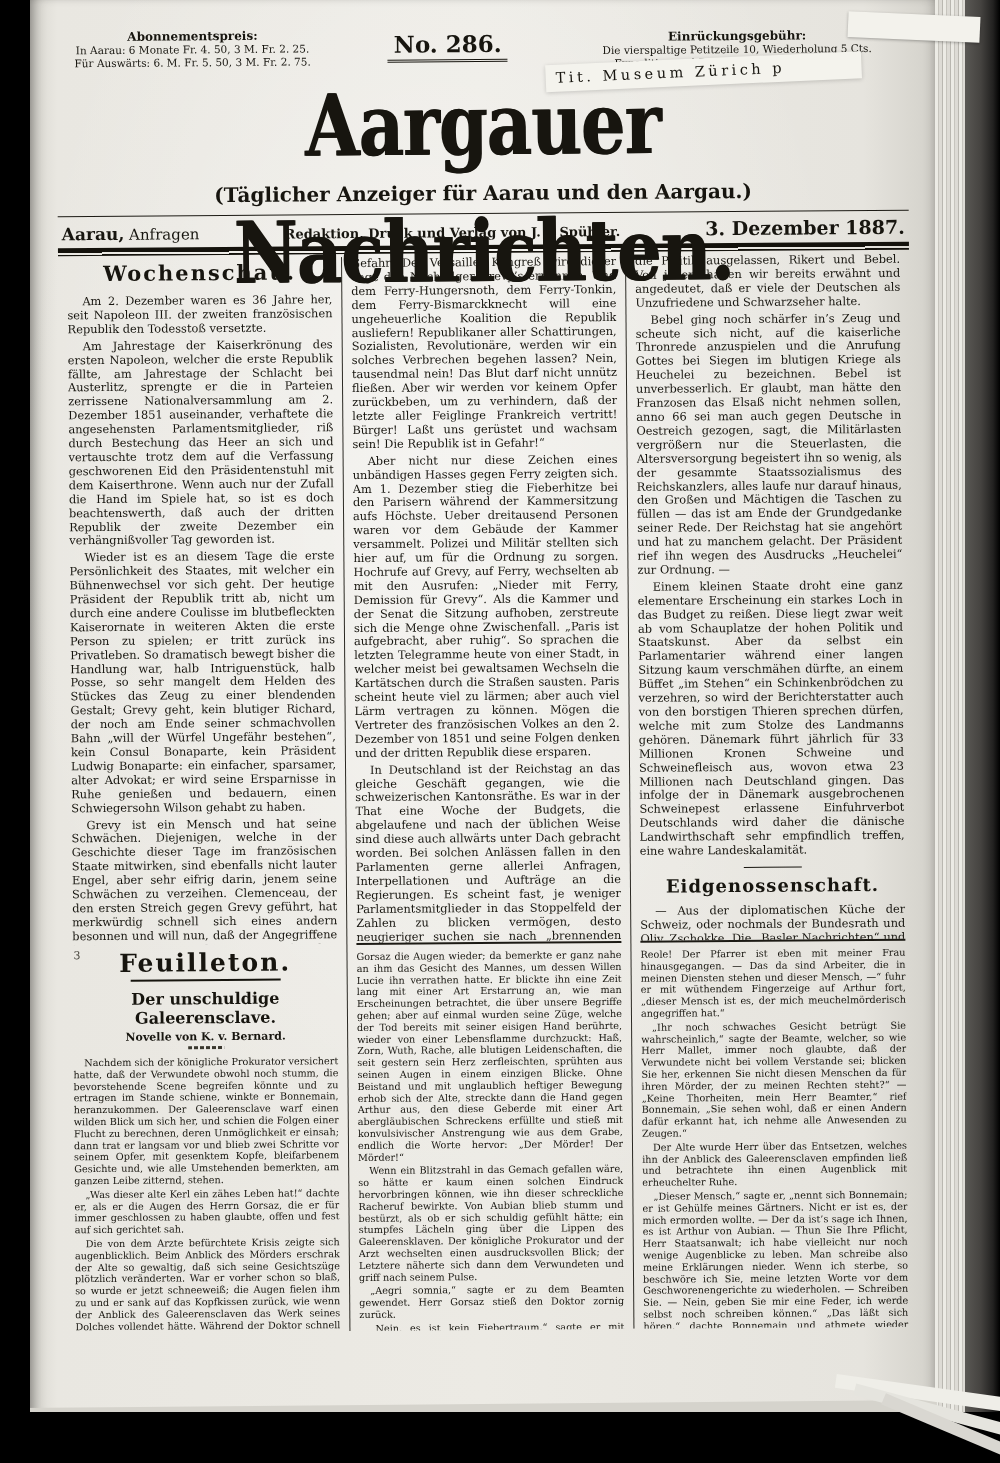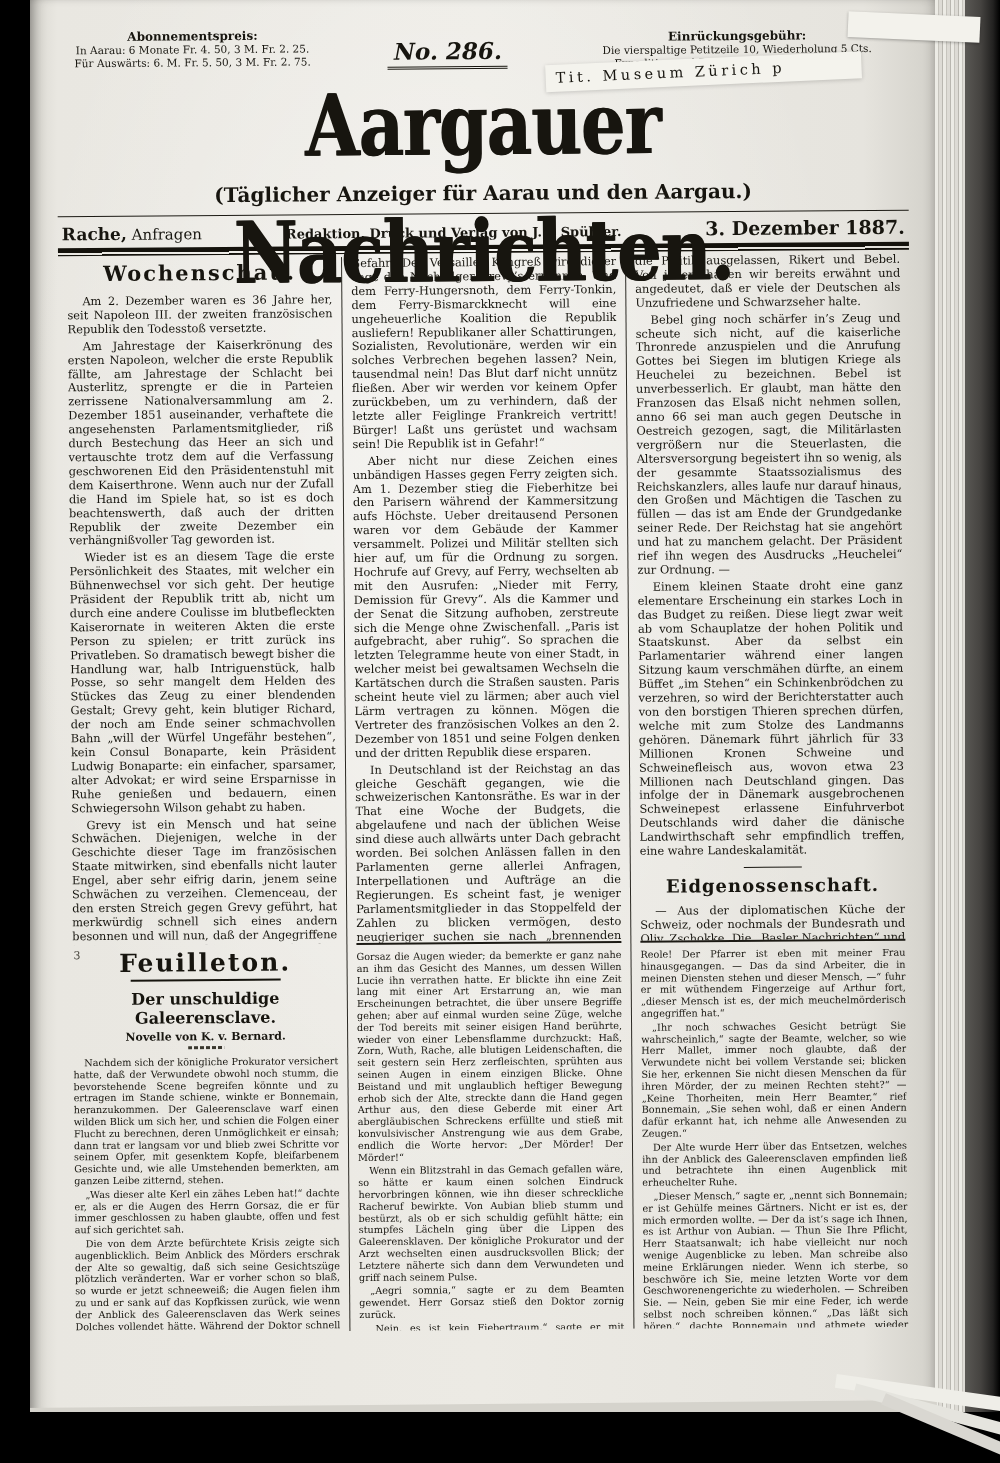--- a/index.html
+++ b/index.html
@@ -14,21 +14,21 @@
          box-shadow:inset 10px 0 14px -8px rgba(0,0,0,.45), inset -8px 0 12px -8px rgba(0,0,0,.3);
          overflow:hidden;}
   .content{position:relative;padding:10px 28px 0 26px;transform:rotate(-0.45deg);transform-origin:50% 0;}
 
   
   .header-row{display:flex;align-items:flex-start;justify-content:space-between;margin:4px 0 2px;}
   .hdr-block{font-size:10.5px;line-height:13px;text-align:center;}
   .hdr-block .hdr-title{font-weight:bold;font-size:12px;}
   .sub-block{width:32%;margin-top:14px;}
   .ins-block{width:40%;margin-top:18px;}
-  .issue-no{font-size:23px;font-weight:bold;margin-top:23px;font-style:italic;}
+  .issue-no{font-size:23px;font-weight:bold;margin-top:16px;}
   .issue-no span{border-bottom:3px double #17150f;padding:0 6px 2px;}
   .address-slip{position:absolute;left:515px;top:60px;width:296px;padding:5px 10px 6px;
                 background:#f4f3ed;box-shadow:0 1px 4px rgba(0,0,0,.18);
                 transform:rotate(-2.1deg);font-size:14.5px;letter-spacing:3.5px;white-space:nowrap;}
 
   
   .mast-title{margin:2px 0 4px;text-align:center;font-weight:bold;font-size:70px;
               letter-spacing:-1px;transform:scaleY(1.22);transform-origin:center;
               text-shadow:1px 0 0 #17150f;height:104px;line-height:104px;}
   .mast-sub{text-align:center;font-weight:bold;font-size:20px;margin:2px 0 8px;}
@@ -103,21 +103,21 @@
           <div>Expedition und Druckerei: Kirchplatz Nr. 163.</div>
         </div>
       </div>
 
       <div class="mast-title">Aargauer Nachrichten.</div>
       <div class="mast-sub">(Täglicher Anzeiger für Aarau und den Aargau.)</div>
 
       <div class="rule-thin"></div>
       <div class="dateline">
         <span class="dl-place">
-          <b>Rache,</b>
+          <b>Aarau,</b>
           <span>Anfragen</span>
         </span>
         <span class="dl-pub">Redaktion, Druck und Verlag von J. J. Spühler.</span>
         <span class="dl-date">3. Dezember 1887.</span>
       </div>
       <div class="rule-heavy"></div>
 
       <div class="columns">
 
         <div class="col">

